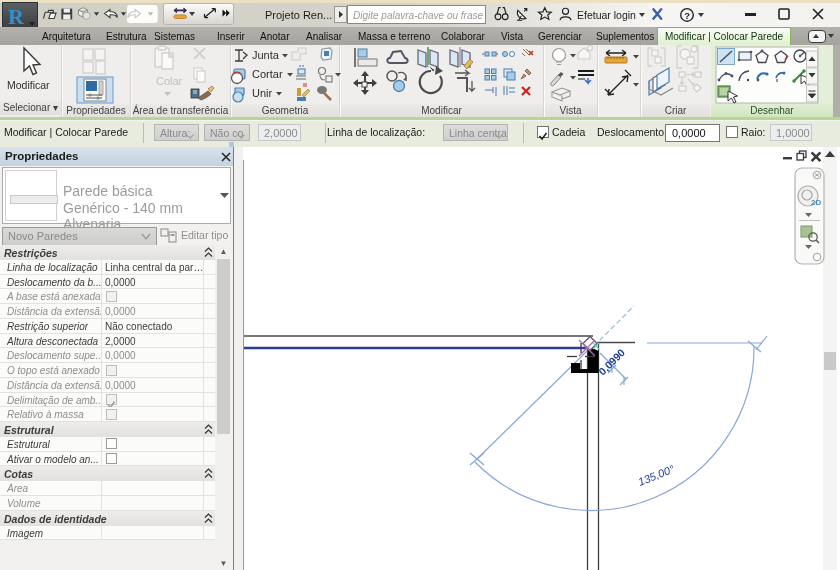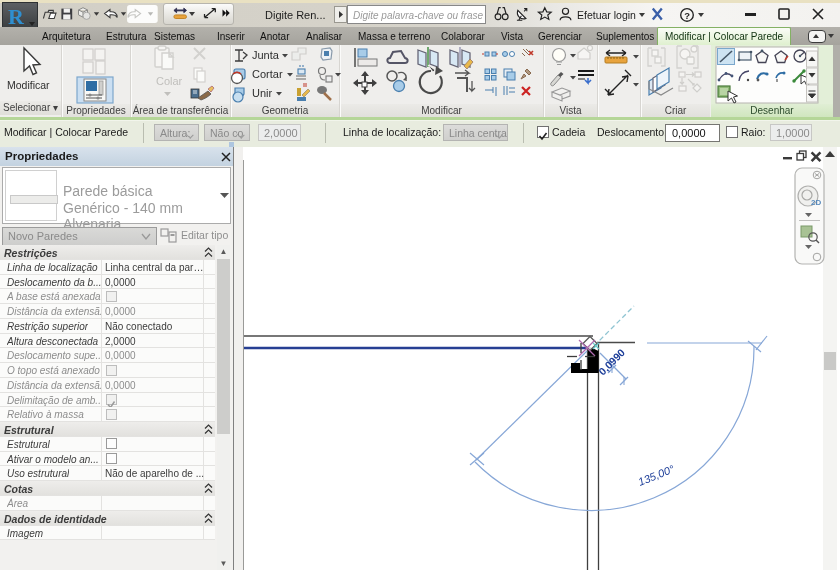--- a/index.html
+++ b/index.html
@@ -117,21 +117,21 @@
     <path d="M117 8 l3 4 3 -4 z" fill="#b8b8b5"></path>
   </svg>
   <div class="abs" id="qatbox2"></div>
   <svg class="qicon" style="left:167px" width="66" height="20" viewBox="0 0 66 20">
     <path d="M4 6 l3 -2.5 v2 h8 v-2 l3 2.5 -3 2.5 v-2 h-8 v2 z" fill="#2b2b4d" stroke="#2b2b4d"></path>
     <rect x="4" y="11" width="14" height="4" rx="2" fill="#e8a33d" stroke="#c07f1f"></rect>
     <path d="M38 14 L50 4 M38 14 l4 0 m-4 0 l0 -4 M50 4 l-4 0 m4 0 l0 4" stroke="#222" stroke-width="1.4" fill="none"></path>
     <path d="M58 5 l4 4 -4 4 z M62 5 l4 4 -4 4 z" fill="#111"></path>
   </svg>
   <div class="caret" style="left:189px;top:12px"></div>
-  <div class="abs" id="wtitle">Digite Ren...</div>
+  <div class="abs" id="wtitle">Projeto Ren...</div>
   <div class="abs" id="searchbtn"><svg width="11" height="15">
         <path d="M4 4 l4 3.5 -4 3.5 z" fill="#333"></path>
       </svg></div>
   <div class="abs" id="searchbox">Digite palavra-chave ou frase</div>
   <svg class="qicon" style="left:489px" width="90" height="20" viewBox="0 0 90 20">
 
     <circle cx="5" cy="13" r="3.2" fill="none" stroke="#222" stroke-width="1.3"></circle>
     <circle cx="13" cy="13" r="3.2" fill="none" stroke="#222" stroke-width="1.3"></circle>
     <path d="M4 10 L6 3 L8 3 M14 10 L12 3 L10 3" fill="none" stroke="#222" stroke-width="1.3"></path>
 
@@ -410,21 +410,21 @@
     </g>
   </svg>
 
   <div class="abs" id="optbar"></div>
   <div class="obl" style="left:4px;top:126px">Modificar | Colocar Parede</div>
   <div class="osep" style="left:143px;top:123px"></div>
   <div class="obox dd abs" style="left:154px;top:124px;width:45px">Altura:</div>
   <div class="obox dd abs" style="left:204px;top:124px;width:46px">Não co</div>
   <div class="abs" style="left:258px;top:124px;width:43px;height:17px;background:#eceded;border:1px solid #c7c7c5;box-sizing:border-box;font-size:11px;color:#8a8a8a;padding:2px 0 0 5px;">2,0000</div>
   <div class="osep" style="left:325px;top:123px"></div>
-  <div class="obl" style="left:343px;top:126px">Linha de localização:</div>
+  <div class="obl" style="left:327px;top:126px">Linha de localização:</div>
   <div class="obox dd abs" style="left:443px;top:124px;width:65px">Linha central da</div>
   <div class="osep" style="left:523px;top:123px"></div>
   <div class="cb abs" style="left:537px;top:126px"><svg width="10" height="10">
         <path d="M1.5 5 l2.5 3 4.5 -6" stroke="#222" stroke-width="1.6" fill="none"></path>
       </svg></div>
   <div class="obl" style="left:552px;top:126px">Cadeia</div>
   <div class="obl" style="left:597px;top:126px">Deslocamento:</div>
   <div class="abs" style="left:665px;top:124px;width:55px;height:18px;background:#fff;border:1px solid #767672;box-sizing:border-box;font-size:11px;color:#111;padding:2px 0 0 6px;">0,0000</div>
   <div class="cb abs" style="left:726px;top:126px"></div>
   <div class="obl" style="left:741px;top:126px">Raio:</div>
@@ -546,34 +546,34 @@
           <div class="gdiv"></div>
           <div class="gdiv2"></div>
           <div class="gcb"></div>
         </div>
         <div class="grow">
           <div class="glabel">Ativar o modelo an...</div>
           <div class="gdiv"></div>
           <div class="gdiv2"></div>
           <div class="gcb"></div>
         </div>
-        <div class="grow">
-          <div class="glabel">Uso estrutural</div>
-          <div class="gdiv"></div>
-          <div class="gdiv2"></div>
-          <div class="gval">Não de aparelho de ...</div>
-        </div>
         <div class="grow ghdr">
           <div class="glabel" style="left:4px;font-size:10.5px;max-width:190px">Cotas</div>
           <svg class="chev" width="9" height="11">
             <path d="M1 4.5 L4.5 1 L8 4.5 M1 9.5 L4.5 6 L8 9.5" fill="none" stroke="#333" stroke-width="1.2"></path>
           </svg>
         </div>
         <div class="grow gray">
           <div class="glabel">Área</div>
+          <div class="gdiv"></div>
+          <div class="gdiv2"></div>
+          <div class="gval"></div>
+        </div>
+        <div class="grow gray">
+          <div class="glabel">Volume</div>
           <div class="gdiv"></div>
           <div class="gdiv2"></div>
           <div class="gval"></div>
         </div>
         <div class="grow ghdr">
           <div class="glabel" style="left:4px;font-size:10.5px;max-width:190px">Dados de identidade</div>
           <svg class="chev" width="9" height="11">
             <path d="M1 4.5 L4.5 1 L8 4.5 M1 9.5 L4.5 6 L8 9.5" fill="none" stroke="#333" stroke-width="1.2"></path>
           </svg>
         </div>

